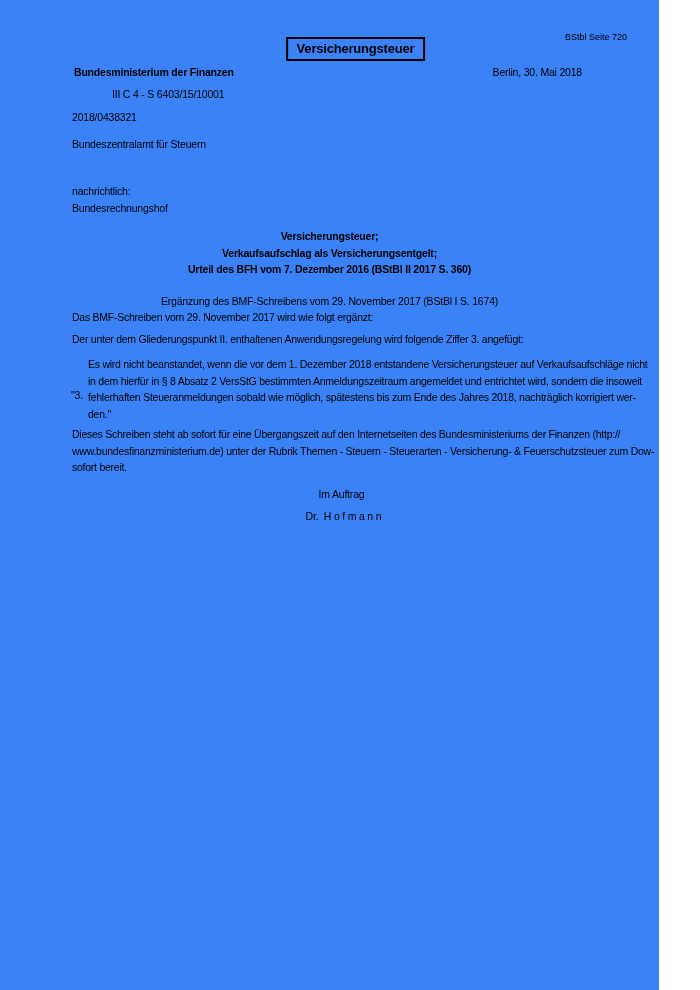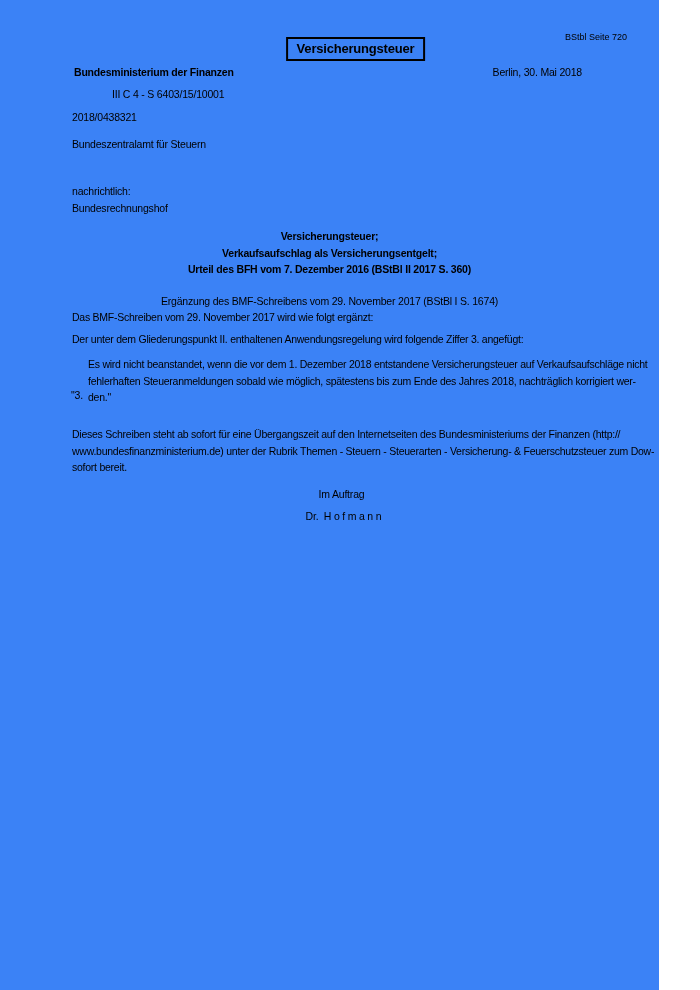--- a/index.html
+++ b/index.html
@@ -96,20 +96,21 @@
     <div>Urteil des BFH vom 7. Dezember 2016 (BStBl II 2017 S. 360)</div>
   </div>
   <div class="subject-sub">Ergänzung des BMF-Schreibens vom 29. November 2017 (BStBl I S. 1674)</div>
 
   <div class="t" style="top:309px; left:72px; letter-spacing:-0.25px;">Das BMF-Schreiben vom 29. November 2017 wird wie folgt ergänzt:</div>
   <div class="t" style="top:331px; left:72px; letter-spacing:-0.25px;">Der unter dem Gliederungspunkt II. enthaltenen Anwendungsregelung wird folgende Ziffer 3. angefügt:</div>
 
   <div class="quote-block">
     <span class="quote-marker">"3.</span>
     <div class="line">Es wird nicht beanstandet, wenn die vor dem 1. Dezember 2018 entstandene Versicherungsteuer auf Verkaufsaufschläge nicht</div>
+    <div class="line">in dem hierfür in § 8 Absatz 2 VersStG bestimmten Anmeldungszeitraum angemeldet und entrichtet wird, sondern die insoweit</div>
     <div class="line">fehlerhaften Steueranmeldungen sobald wie möglich, spätestens bis zum Ende des Jahres 2018, nachträglich korrigiert wer-</div>
     <div class="line">den."</div>
   </div>
 
   <div class="para-block" style="top:426px; left:72px;">
     <div class="line">Dieses Schreiben steht ab sofort für eine Übergangszeit auf den Internetseiten des Bundesministeriums der Finanzen (http://</div>
     <div class="line">www.bundesfinanzministerium.de) unter der Rubrik Themen - Steuern - Steuerarten - Versicherung- &amp; Feuerschutzsteuer zum Dow-</div>
     <div class="line">sofort bereit.</div>
   </div>
 

